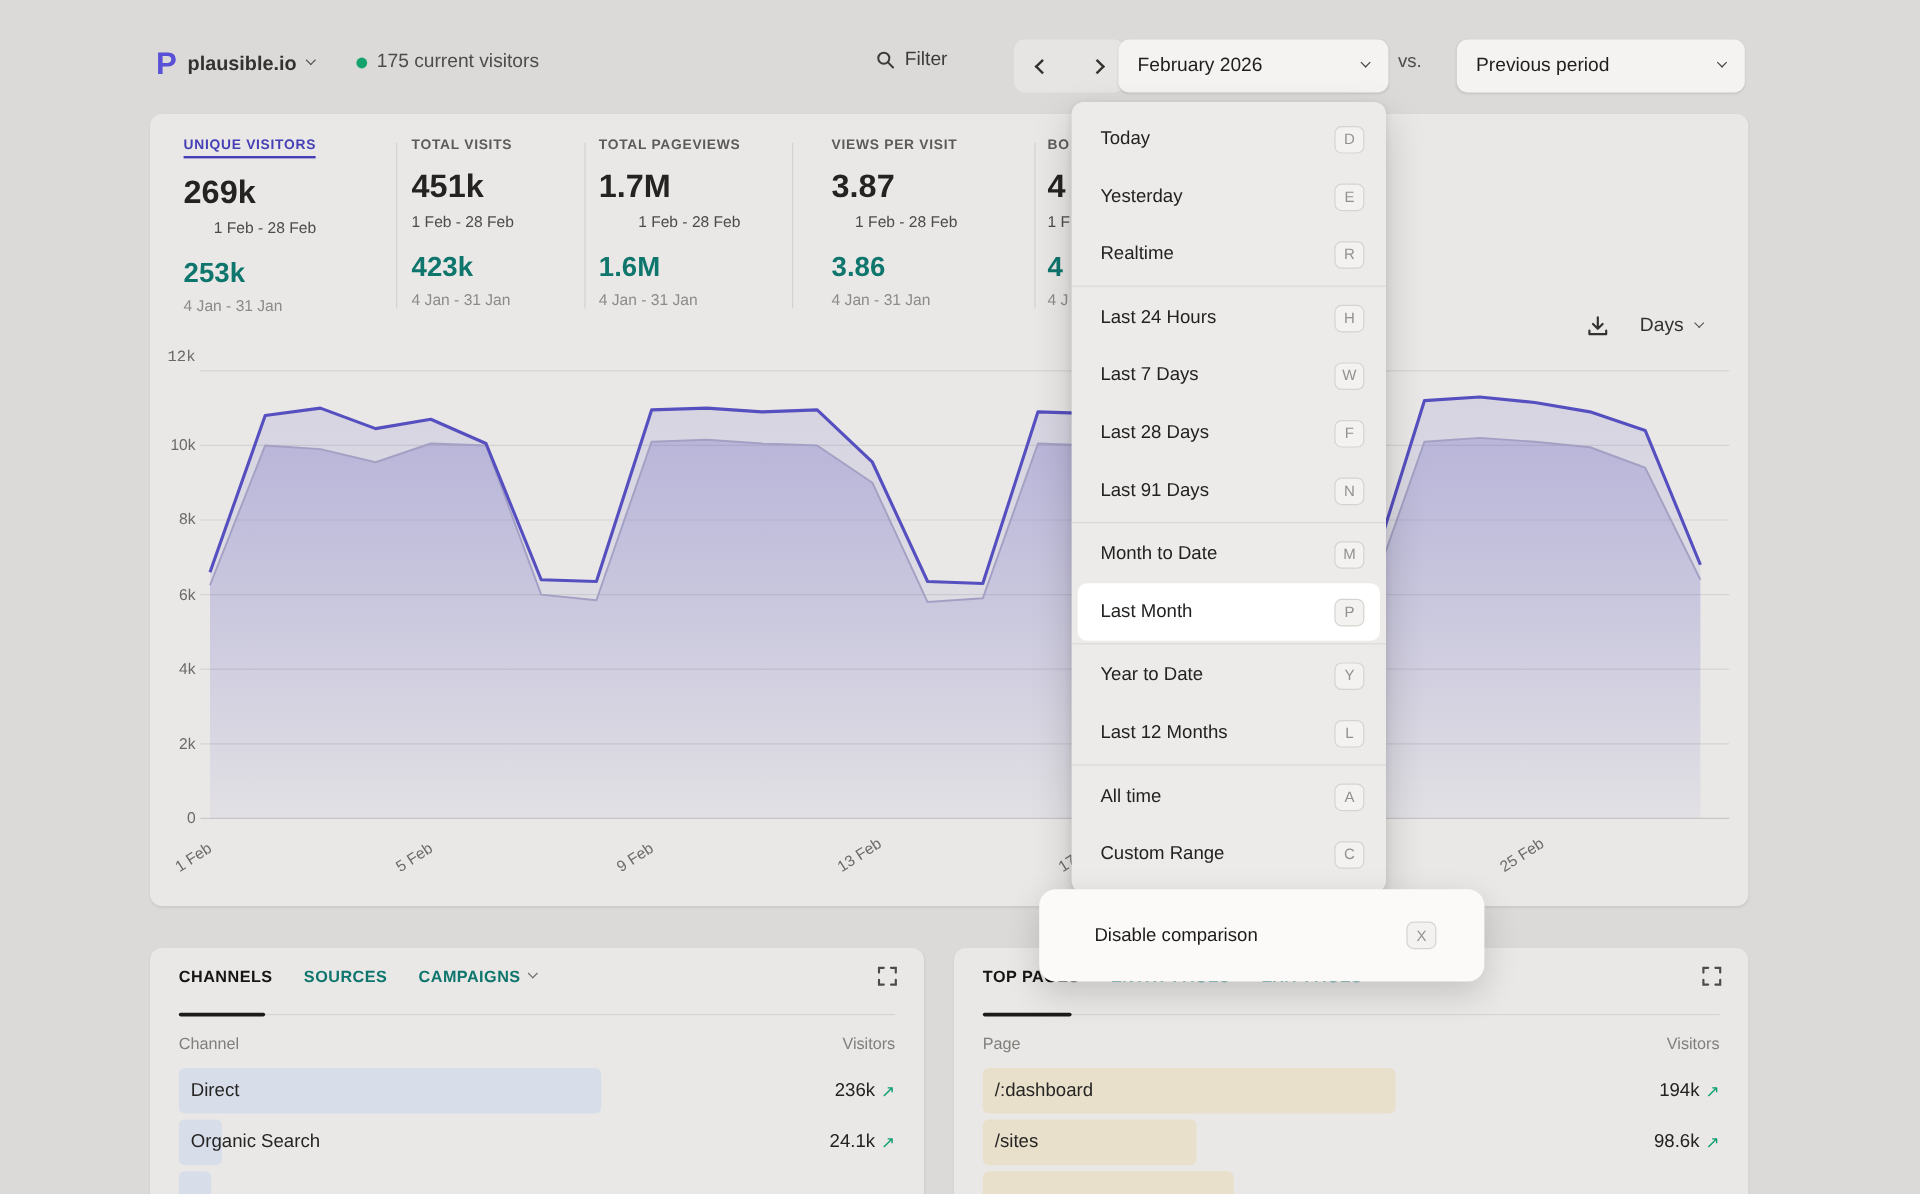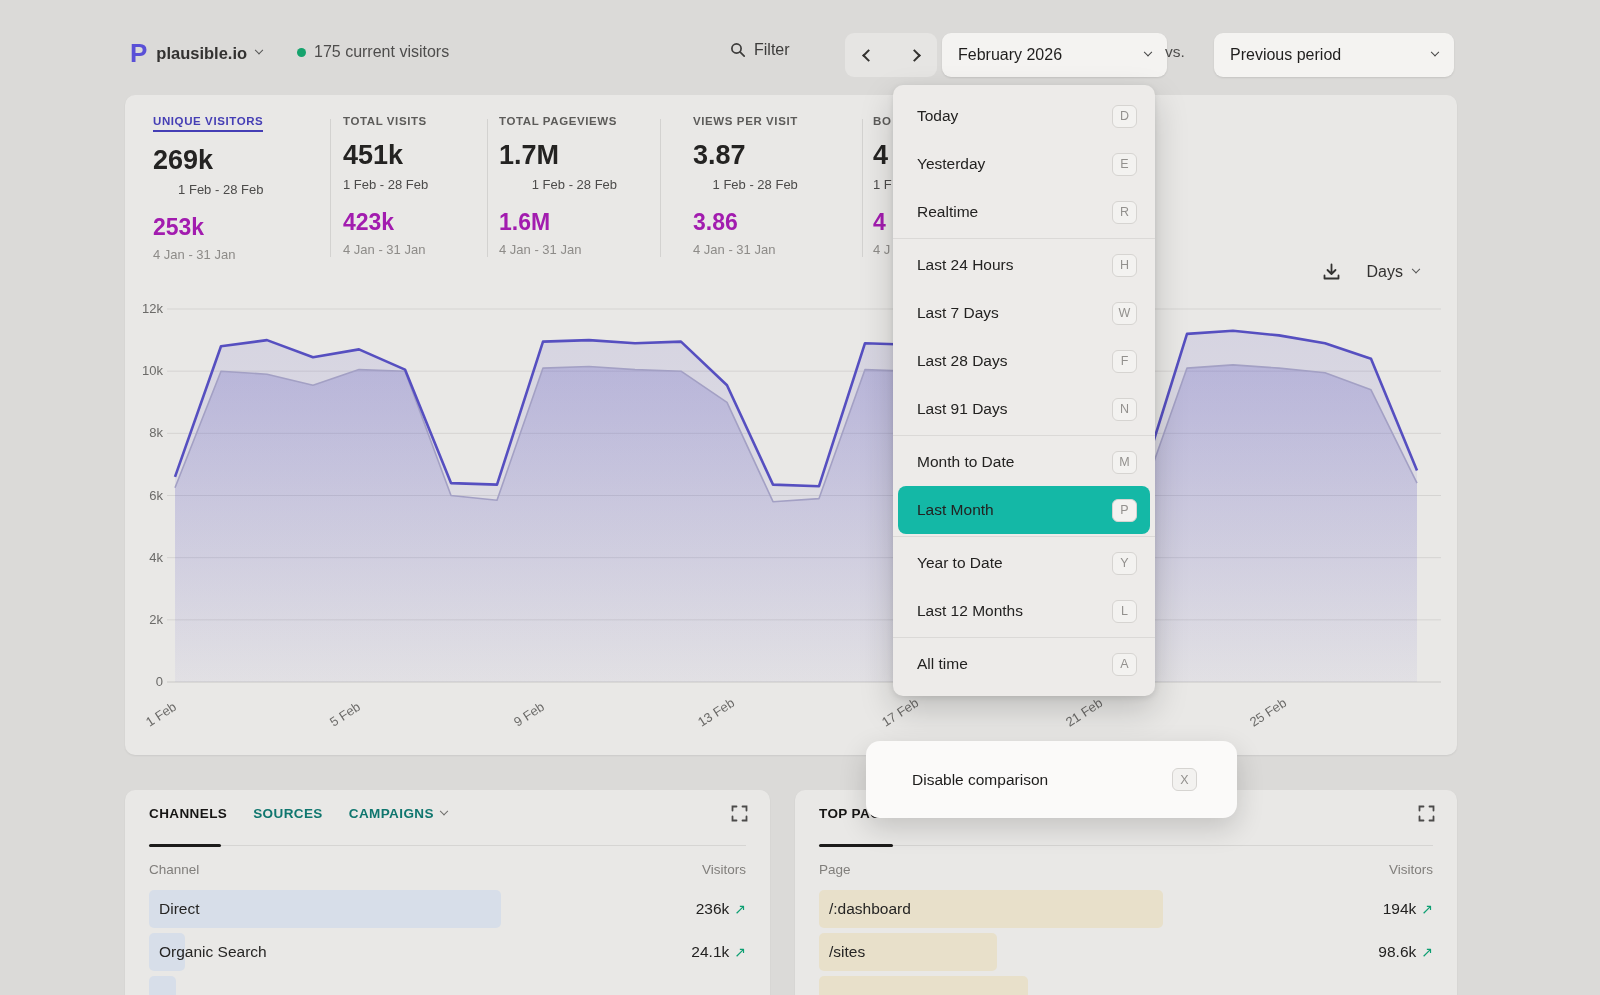--- a/index.html
+++ b/index.html
@@ -19,48 +19,48 @@
   .chev.small { width:6px; height:6px; border-width:1.7px; }
   .visitors { position:absolute; left:172px; top:13px; display:flex; align-items:center; gap:8px; font-size:16px; color:#4e4d4c; }
   .green-dot { width:9px; height:9px; border-radius:50%; background:#15a36d; }
   .filter-btn { position:absolute; left:605px; top:11px; display:flex; align-items:center; gap:8px; font-size:16px; color:#3c3b3a; cursor:pointer; }
   .nav-group { position:absolute; left:720px; top:3px; width:92px; height:44px; background:#e6e5e3; border-radius:9px; display:flex; align-items:center; justify-content:space-around; }
   .nav-group .btn { width:30px; height:38px; display:flex; align-items:center; justify-content:center; cursor:pointer; }
   .chev-left { display:inline-block; width:9px; height:9px; border-left:2.2px solid #33322f; border-bottom:2.2px solid #33322f; transform:rotate(45deg); }
   .chev-right { display:inline-block; width:9px; height:9px; border-right:2.2px solid #33322f; border-top:2.2px solid #33322f; transform:rotate(45deg); }
   .select-btn { position:absolute; top:3px; height:44px; background:#f4f3f1; border-radius:9px; box-shadow:0 1px 2px rgba(0,0,0,.10); display:flex; align-items:center; justify-content:space-between; padding:0 16px; font-size:16px; color:#1f1e1d; cursor:pointer; }
   .select-btn .chev { border-color:#444; }
-  #dateRangeBtn { left:807px; width:225px;margin-left:10px; }
+  #dateRangeBtn { left:807px; width:225px; }
   #compareBtn   { left:1089px; width:240px; }
   .vs-label { position:absolute; left:1040px; top:13px; font-size:15.5px; color:#4c4b4a; }
   
   .card { background:#e9e8e6; border-radius:10px; box-shadow:0 1px 2px rgba(0,0,0,.07); position:absolute; }
   #mainCard { left:125px; top:95px; width:1332px; height:660px; }
   .stat-col { position:absolute; top:20px; }
   .stat-label { font-size:11.5px; font-weight:700; letter-spacing:.6px; color:#5c5b59; white-space:nowrap; }
   .stat-label.active { color:#453eb5; border-bottom:2px solid #453eb5; padding-bottom:3px; }
   .stat-value { font-size:27px; font-weight:700; color:#242322; margin-top:13px; }
   .stat-period { font-size:13px; color:#4c4b4a; margin-top:6px;text-align:right; }
-  .stat-prev-value { font-size:23px; font-weight:700; color:#a21caf; margin-top:17px; }
+  .stat-prev-value { font-size:23px; font-weight:700; color:#0f766e; margin-top:17px; }
   .stat-prev-period { font-size:13px; color:#8d8b88; margin-top:6px; }
   .stat-divider { position:absolute; top:24px; width:1px; height:138px; background:#d3d2d0; }
   
   .chart-controls { position:absolute; right:38px; top:168px; display:flex; align-items:center; gap:26px; }
   .icon-btn { cursor:pointer; display:flex; align-items:center; }
   .interval-select { display:flex; align-items:center; gap:10px; font-size:16px; color:#333231; cursor:pointer; }
   
   #chartSvg { position:absolute; left:0; top:0; pointer-events:none; }
   .ytick { position:absolute; width:34px; text-align:right; font-size:13px; color:#6b6a68; }
   .xtick { position:absolute; font-size:13px; color:#6b6a68; transform:rotate(-33deg); transform-origin:left top; white-space:nowrap; }
   
   #dateMenu { position:absolute; left:893px; top:85px; width:262px; background:#edebe9; border-radius:10px; box-shadow:0 14px 34px rgba(0,0,0,.18), 0 2px 6px rgba(0,0,0,.10); z-index:40; padding:5px 0 6px; }
   .menu-group { padding:2px 0; }
   .menu-group + .menu-group { border-top:1px solid #dbd9d7; }
   .menu-item { height:48px; margin:0 5px; padding:0 13px 0 19px; display:flex; align-items:center; justify-content:space-between; border-radius:8px; cursor:pointer; font-size:15.5px; color:#232221; }
-  .menu-item.active { background:#14b8a6; }
+  .menu-item.active { background:#ffffff; }
   .kbd { min-width:25px; height:23px; padding:0 5px; border:1px solid #d6d4d1; background:#f3f2f0; border-radius:6px; font-size:12.5px; color:#93918e; display:flex; align-items:center; justify-content:center; }
   #disablePanel { position:absolute; left:866px; top:741px; width:371px; height:77px; background:#fbfaf9; border-radius:14px; box-shadow:0 10px 28px rgba(0,0,0,.16); z-index:45; display:flex; align-items:center; }
   #disablePanel .row { width:100%; margin:0 27px 0 27px; padding:0 13px 0 19px; height:48px; display:flex; align-items:center; justify-content:space-between; font-size:15.5px; color:#1d1c1b; border-radius:8px; cursor:pointer; }
   
   #leftCard  { left:125px; top:790px; width:645px; height:240px; }
   #rightCard { left:795px; top:790px; width:662px; height:240px; }
   .bd-tabs { position:absolute; left:24px; right:24px; top:16px; display:flex; align-items:center; gap:26px; }
   .bd-tab { font-size:13.5px; font-weight:700; letter-spacing:.4px; color:#0f766e; cursor:pointer; display:flex; align-items:center; gap:7px; }
   .bd-tab.active { color:#161514; }
   .tab-line { position:absolute; left:24px; right:24px; top:55px; height:1px; background:#d6d5d3; }
@@ -196,21 +196,21 @@
         <polyline points="50.0,381.9 96.0,251.3 142.0,245.1 188.0,262.2 234.0,254.4 280.0,274.6 326.0,388.1 372.0,389.6 418.0,246.6 464.0,245.1 510.0,248.2 556.0,246.6 602.0,290.2 648.0,389.6 694.0,391.2 740.0,248.2 786.0,249.7 832.0,252.9 878.0,254.4 924.0,266.8 970.0,385.0 1016.0,386.5 1062.0,238.9 1108.0,235.8 1154.0,240.4 1200.0,248.2 1246.0,263.7 1292.0,375.6" fill="none" stroke="#564fc0" stroke-width="2.6" stroke-linejoin="round"></polyline>
       </g>
   </svg>
   <div id="yTicks">
       <span class="ytick" style="left: 4px; top: 579px;">0</span>
       <span class="ytick" style="left: 4px; top: 516.833px;">2k</span>
       <span class="ytick" style="left: 4px; top: 454.667px;">4k</span>
       <span class="ytick" style="left: 4px; top: 392.5px;">6k</span>
       <span class="ytick" style="left: 4px; top: 330.333px;">8k</span>
       <span class="ytick" style="left: 4px; top: 268.167px;">10k</span>
-      <span class="ytick" style="left: 4px; top: 206px;">12k</span>
+      <span class="ytick" style="left: 4px; top: 195px; font-family: Liberation Mono, monospace;">12k</span>
     </div>
   <div id="xTicks">
       <span class="xtick" style="left: 18px; top: 622px;">1 Feb</span>
       <span class="xtick" style="left: 202px; top: 622px;">5 Feb</span>
       <span class="xtick" style="left: 386px; top: 622px;">9 Feb</span>
       <span class="xtick" style="left: 570px; top: 622px;">13 Feb</span>
       <span class="xtick" style="left: 754px; top: 622px;">17 Feb</span>
       <span class="xtick" style="left: 938px; top: 622px;">21 Feb</span>
       <span class="xtick" style="left: 1122px; top: 622px;">25 Feb</span>
     </div>
@@ -267,20 +267,24 @@
       <div class="menu-item">
         <span>Last 12 Months</span>
         <span class="kbd">L</span>
       </div>
     </div>
     <div class="menu-group">
       <div class="menu-item">
         <span>All time</span>
         <span class="kbd">A</span>
       </div>
+      <div class="menu-item">
+        <span>Custom Range</span>
+        <span class="kbd">C</span>
+      </div>
     </div>
   </div>
 <div id="disablePanel">
   <div class="row">
     <span>Disable comparison</span>
     <span class="kbd">X</span>
   </div>
 </div>
 
 <div class="card" id="leftCard">

